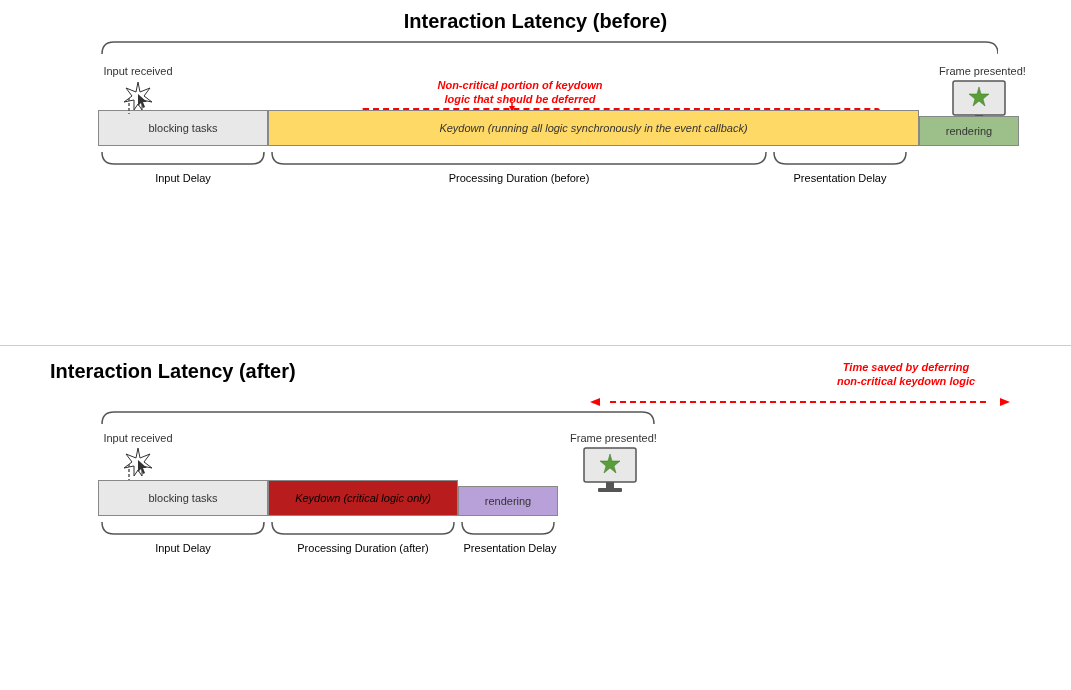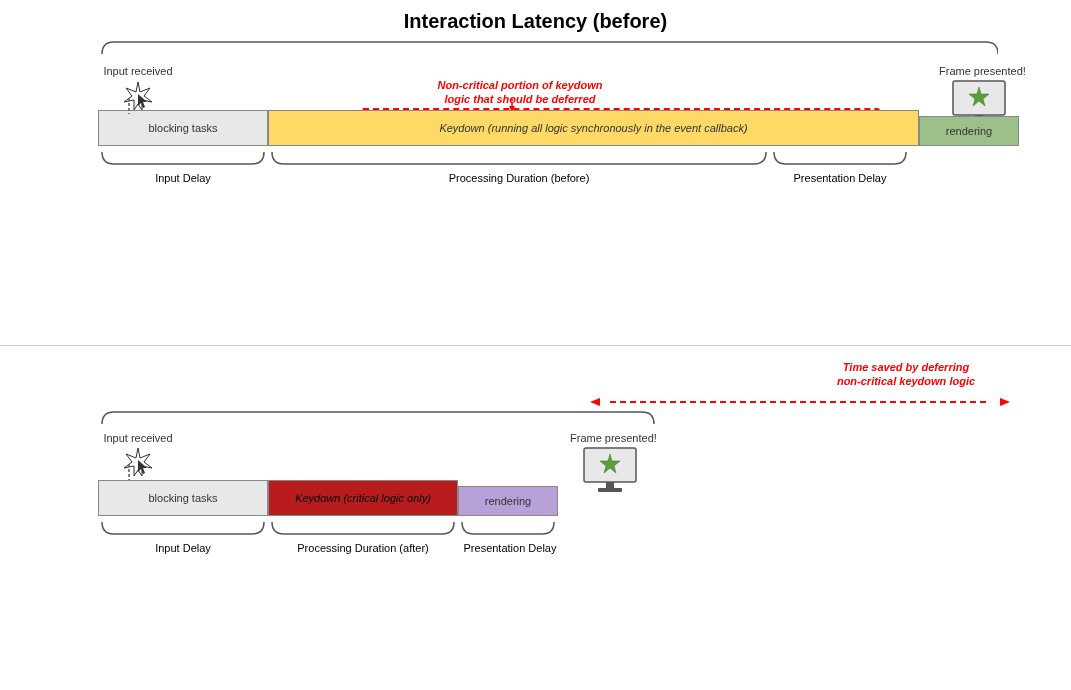--- a/index.html
+++ b/index.html
@@ -180,20 +180,23 @@
     <svg style="position:absolute; top:88px; left:88px; width:2px; height:16px;">
       <line x1="1" y1="0" x2="1" y2="16" stroke="#555" stroke-width="1.5" stroke-dasharray="3,2"></line>
     </svg>
 
   </div>
 
   <div class="separator" style="top:345px;"></div>
 
   <div class="section-after">
 
+    <div style="position:absolute; top:0; left:0; width:500px; text-align:left;">
+      <span style="font-size:20px; font-weight:bold; padding-left:10px;">Interaction Latency (after)</span>
+    </div>
 
     <div style="position:absolute; top:0; right:0; width:250px; text-align:center;">
       <span style="color:red; font-size:11px; font-weight:bold; font-style:italic; line-height:1.3; display:inline-block;">
         Time saved by deferring<br>non-critical keydown logic
       </span>
     </div>
 
     <svg style="position:absolute; top:34px; left:550px; right:0; width:420px; height:16px;">
 
       <line x1="20" y1="8" x2="400" y2="8" stroke="red" stroke-width="2" stroke-dasharray="6,4"></line>

